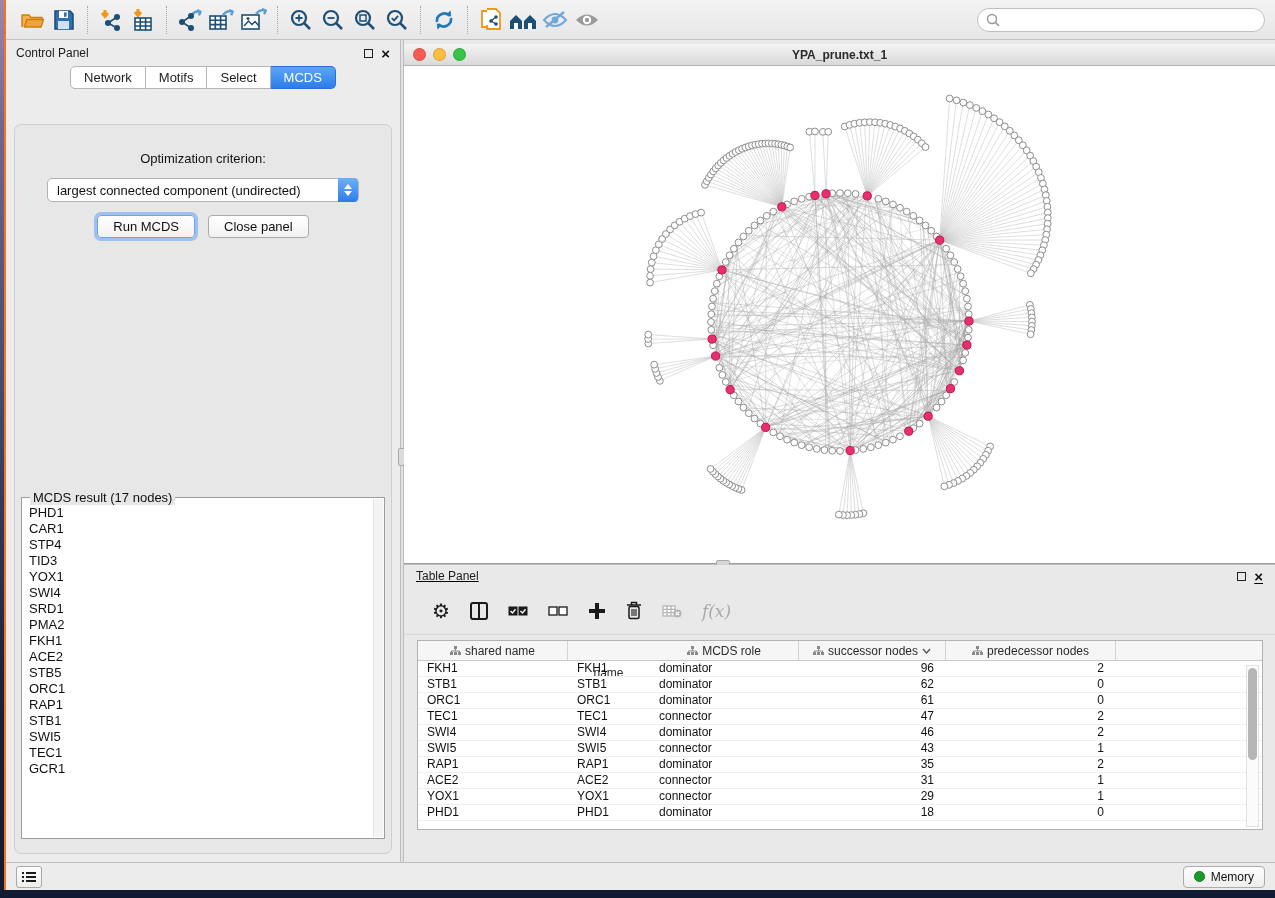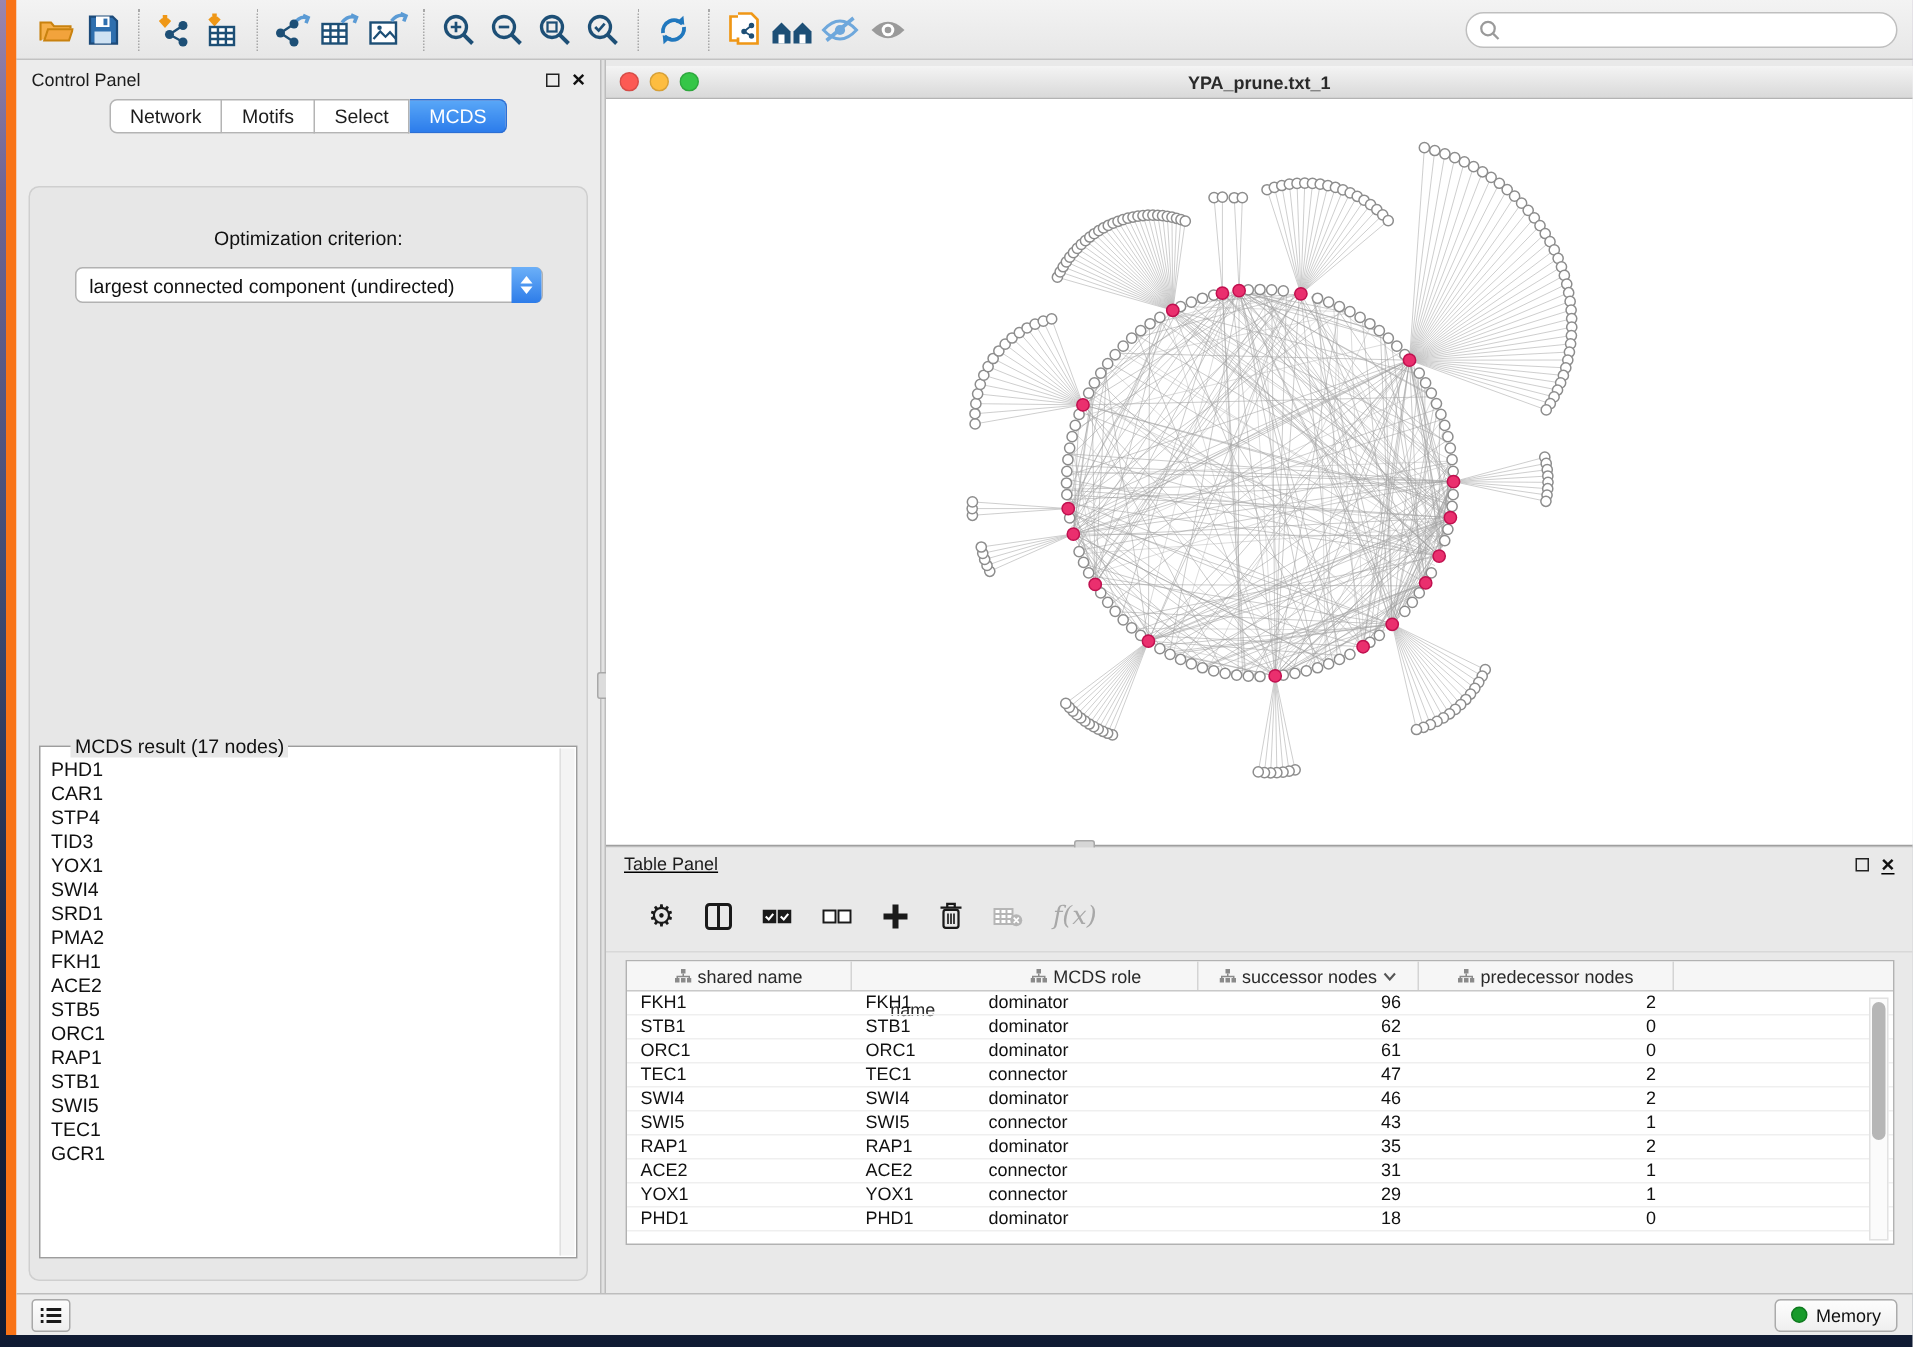--- a/index.html
+++ b/index.html
@@ -1,21 +1,21 @@
 <!DOCTYPE html>
 <html><head>
 <meta charset="utf-8">
 <style>
   * { margin:0; padding:0; box-sizing:border-box; }
   html,body { width:1275px; height:898px; overflow:hidden;
     font-family:"Liberation Sans", sans-serif; }
   body { background:linear-gradient(180deg,#9a86ae 0%,#6f6694 14%,#3d4a71 45%,#17233f 75%,#101b33 100%); }
 
   #app { position:absolute; left:4px; top:0; right:0; bottom:8px; background:#ececec;
-         border-left:7px solid #f97316; }
+         border-left:2px solid #f97316; }
 
   
   #toolbar { position:absolute; left:0; top:0; right:0; height:40px;
     background:linear-gradient(180deg,#f3f3f3,#e7e7e7); border-bottom:1px solid #c2c2c2;
     display:flex; align-items:center; padding:0 10px; }
   .tbtn { width:32px; height:30px; display:flex; align-items:center; justify-content:center; border-radius:4px; }
   .tsep { width:1px; height:28px; margin:0 7px; border-left:1px dotted #a8a8a8; }
   #search-wrap { margin-left:auto; width:288px; height:24px; background:#fff;
     border:1px solid #bfbfbf; border-radius:12px; display:flex; align-items:center; padding:0 8px; }
   #search-wrap input { border:0; outline:0; flex:1; font-size:12px; margin-left:5px; background:transparent; }
@@ -49,21 +49,21 @@
     background:linear-gradient(180deg,#6cb0f8,#2d7ce9); display:flex; flex-direction:column; align-items:center; justify-content:center; gap:2px; }
   .tri-up { width:0; height:0; border-left:4px solid transparent; border-right:4px solid transparent; border-bottom:5px solid #fff; }
   .tri-dn { width:0; height:0; border-left:4px solid transparent; border-right:4px solid transparent; border-top:5px solid #fff; }
   #cp-buttons { display:flex; justify-content:center; gap:13px; margin-top:13px; }
   .push-btn { font-size:13px; color:#111; padding:3px 15px; background:linear-gradient(180deg,#ffffff,#f1f1f1);
     border:1px solid #ababab; border-radius:4px; }
   .push-btn.focused { box-shadow:0 0 0 3px rgba(100,160,245,.55); border-color:#6ea4e8; }
 
   #mcds-fieldset { position:absolute; left:6px; right:6px; top:372px; bottom:14px;
     border:1px solid #9d9d9d; background:#fff; }
-  #mcds-legend { position:absolute; top:-8px; left:8px; background:#e7e7e7; padding:0 3px; font-size:13px; color:#111;margin-left:12px; }
+  #mcds-legend { position:absolute; top:-8px; left:8px; background:#e7e7e7; padding:0 3px; font-size:13px; color:#111; }
   #mcds-list { position:absolute; inset:7px 12px 2px 7px; overflow:hidden; }
   .mcds-item { font-size:13px; line-height:16px; color:#111; }
   #mcds-scroll { position:absolute; top:1px; bottom:1px; right:1px; width:10px; background:#f4f4f4; border-left:1px solid #e0e0e0; }
 
   
   #net-gap { height:4px; }
   #net-window { height:520px; border-bottom:1px solid #9f9f9f; background:#fff; display:flex; flex-direction:column; }
   #net-titlebar { height:22px; background:linear-gradient(180deg,#f4f4f4,#d9d9d9); border-bottom:1px solid #b3b3b3;
     display:flex; align-items:center; position:relative; }
   #traffic { display:flex; gap:7px; margin-left:9px; }
@@ -279,20 +279,24 @@
           <span class="seg-tab active">MCDS</span>
         </div>
       <div id="cp-body">
         <div id="opt-label">Optimization criterion:</div>
         <div id="criterion">
           <span>largest connected component (undirected)</span>
           <span class="stepper">
               <span class="tri-up"></span>
               <span class="tri-dn"></span>
             </span>
+        </div>
+        <div id="cp-buttons">
+          <button class="push-btn focused">Run MCDS</button>
+          <button class="push-btn">Close panel</button>
         </div>
         <div id="mcds-fieldset">
           <span id="mcds-legend">MCDS result (17 nodes)</span>
           <div id="mcds-list">
               <div class="mcds-item">PHD1</div>
               <div class="mcds-item">CAR1</div>
               <div class="mcds-item">STP4</div>
               <div class="mcds-item">TID3</div>
               <div class="mcds-item">YOX1</div>
               <div class="mcds-item">SWI4</div>

